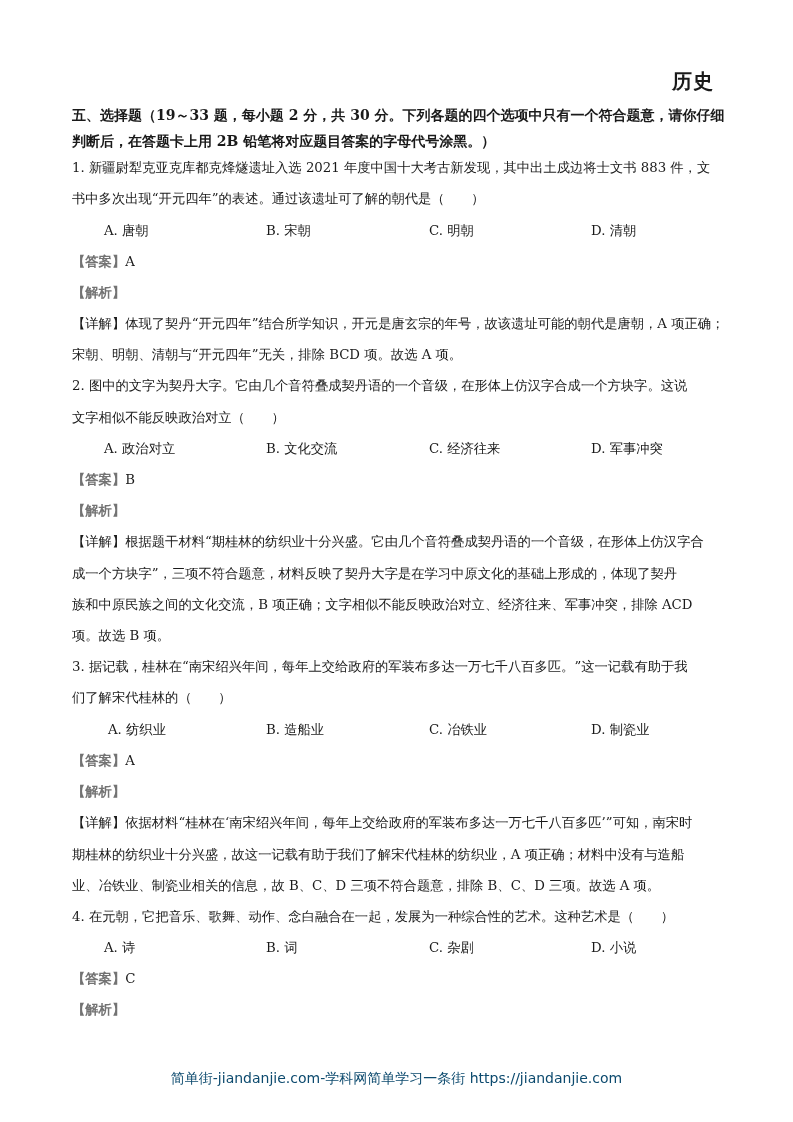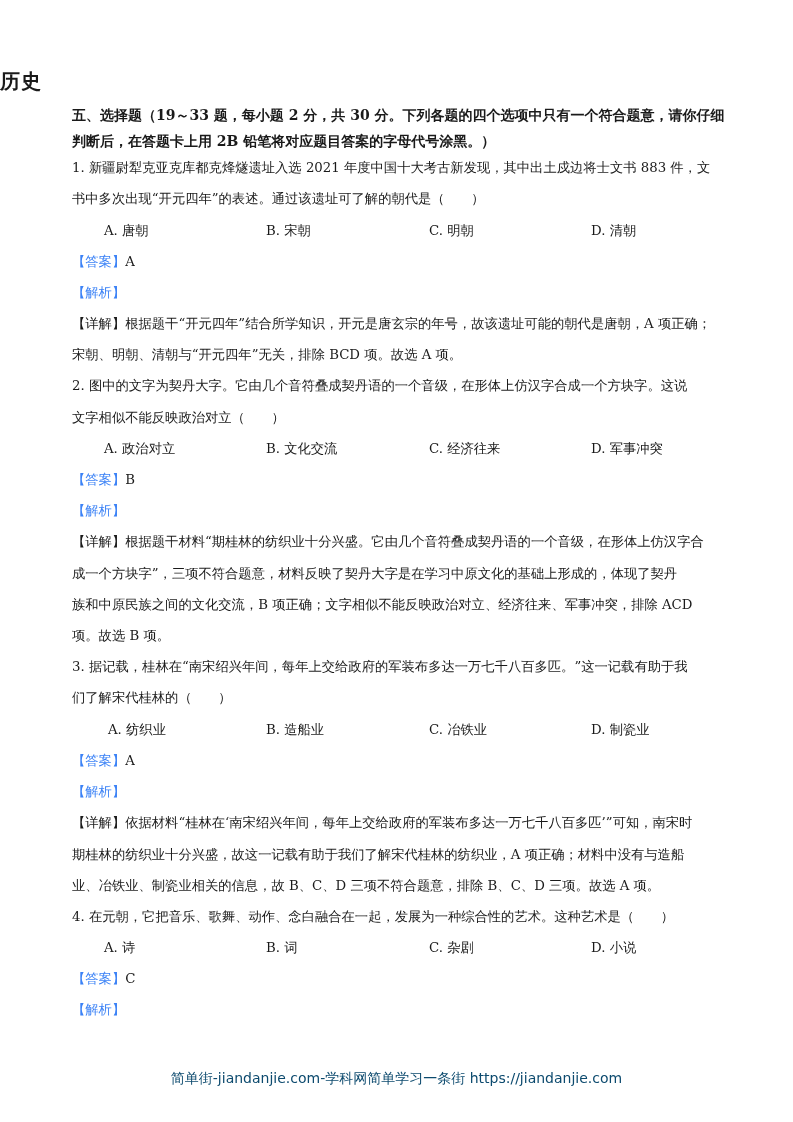--- a/index.html
+++ b/index.html
@@ -1,45 +1,45 @@
 <!DOCTYPE html>
 <html><head>
 <meta charset="utf-8">
 <style>
   html, body { margin: 0; padding: 0; background: #ffffff; }
   body { width: 793px; height: 1122px; position: relative; overflow: hidden;
          font-family: "DejaVu Serif", "Liberation Serif", serif; color: #1a1a1a; }
   .page { position: absolute; left: 0; top: 0; width: 793px; height: 1122px; }
-  .title { position: absolute; left: 0; width: 714px; top: 68px; text-align: left;
+  .title { position: absolute; left: 0; width: 714px; top: 68px; text-align: right;
            font-size: 20px; font-weight: bold; letter-spacing: 1px; }
   .section { position: absolute; left: 72px; width: 660px; top: 102px;
              font-size: 14px; font-weight: bold; line-height: 26px; }
   .line { position: absolute; left: 72px; width: 660px; font-size: 13.3px; white-space: nowrap; }
   .opt { position: absolute; font-size: 13.3px; white-space: nowrap; margin-left: 32px; }
-  .blue { color: #3b82f6; }
+  .blue { color: #737373; font-weight: bold; }
   .ans-val { color: #1a1a1a; }
   .footer { position: absolute; left: 0; width: 793px; top: 1070px; text-align: center;
             font-family: "DejaVu Sans", "Liberation Sans", sans-serif; font-size: 14px; color: #0c4a6e; }
 </style>
 </head>
 <body>
 
 <div class="page">
   <div class="title">历史</div>
   <div class="section">五、选择题（19～33 题，每小题 2 分，共 30 分。下列各题的四个选项中只有一个符合题意，请你仔细判断后，在答题卡上用 2B 铅笔将对应题目答案的字母代号涂黑。）</div>
 
   <div class="line" style="top:159px">1. 新疆尉犁克亚克库都克烽燧遗址入选 2021 年度中国十大考古新发现，其中出土戍边将士文书 883 件，文</div>
   <div class="line" style="top:190px">书中多次出现“开元四年”的表述。通过该遗址可了解的朝代是（　　）</div>
   <div class="opt" style="left:72px;top:222px">A. 唐朝</div>
   <div class="opt" style="left:234px;top:222px">B. 宋朝</div>
   <div class="opt" style="left:397px;top:222px">C. 明朝</div>
   <div class="opt" style="left:559px;top:222px">D. 清朝</div>
   <div class="line" style="top:253px"><span class="blue">【答案】</span><span class="ans-val">A</span></div>
   <div class="line blue" style="top:284px">【解析】</div>
-  <div class="line" style="top:315px"><span>【详解】</span><span>根据题干“开元四年”结合所学知识，开元是唐玄宗的年号，故该遗址可能的朝代是唐朝，A 项正确；</span></div>
+  <div class="line" style="top:315px"><span>【详解】</span><span>体现了契丹“开元四年”结合所学知识，开元是唐玄宗的年号，故该遗址可能的朝代是唐朝，A 项正确；</span></div>
   <div class="line" style="top:346px">宋朝、明朝、清朝与“开元四年”无关，排除 BCD 项。故选 A 项。</div>
 
   <div class="line" style="top:377px">2. 图中的文字为契丹大字。它由几个音符叠成契丹语的一个音级，在形体上仿汉字合成一个方块字。这说</div>
   <div class="line" style="top:409px">文字相似不能反映政治对立（　　）</div>
   <div class="opt" style="left:72px;top:440px">A. 政治对立</div>
   <div class="opt" style="left:234px;top:440px">B. 文化交流</div>
   <div class="opt" style="left:397px;top:440px">C. 经济往来</div>
   <div class="opt" style="left:559px;top:440px">D. 军事冲突</div>
   <div class="line" style="top:471px"><span class="blue">【答案】</span><span class="ans-val">B</span></div>
   <div class="line blue" style="top:502px">【解析】</div>

